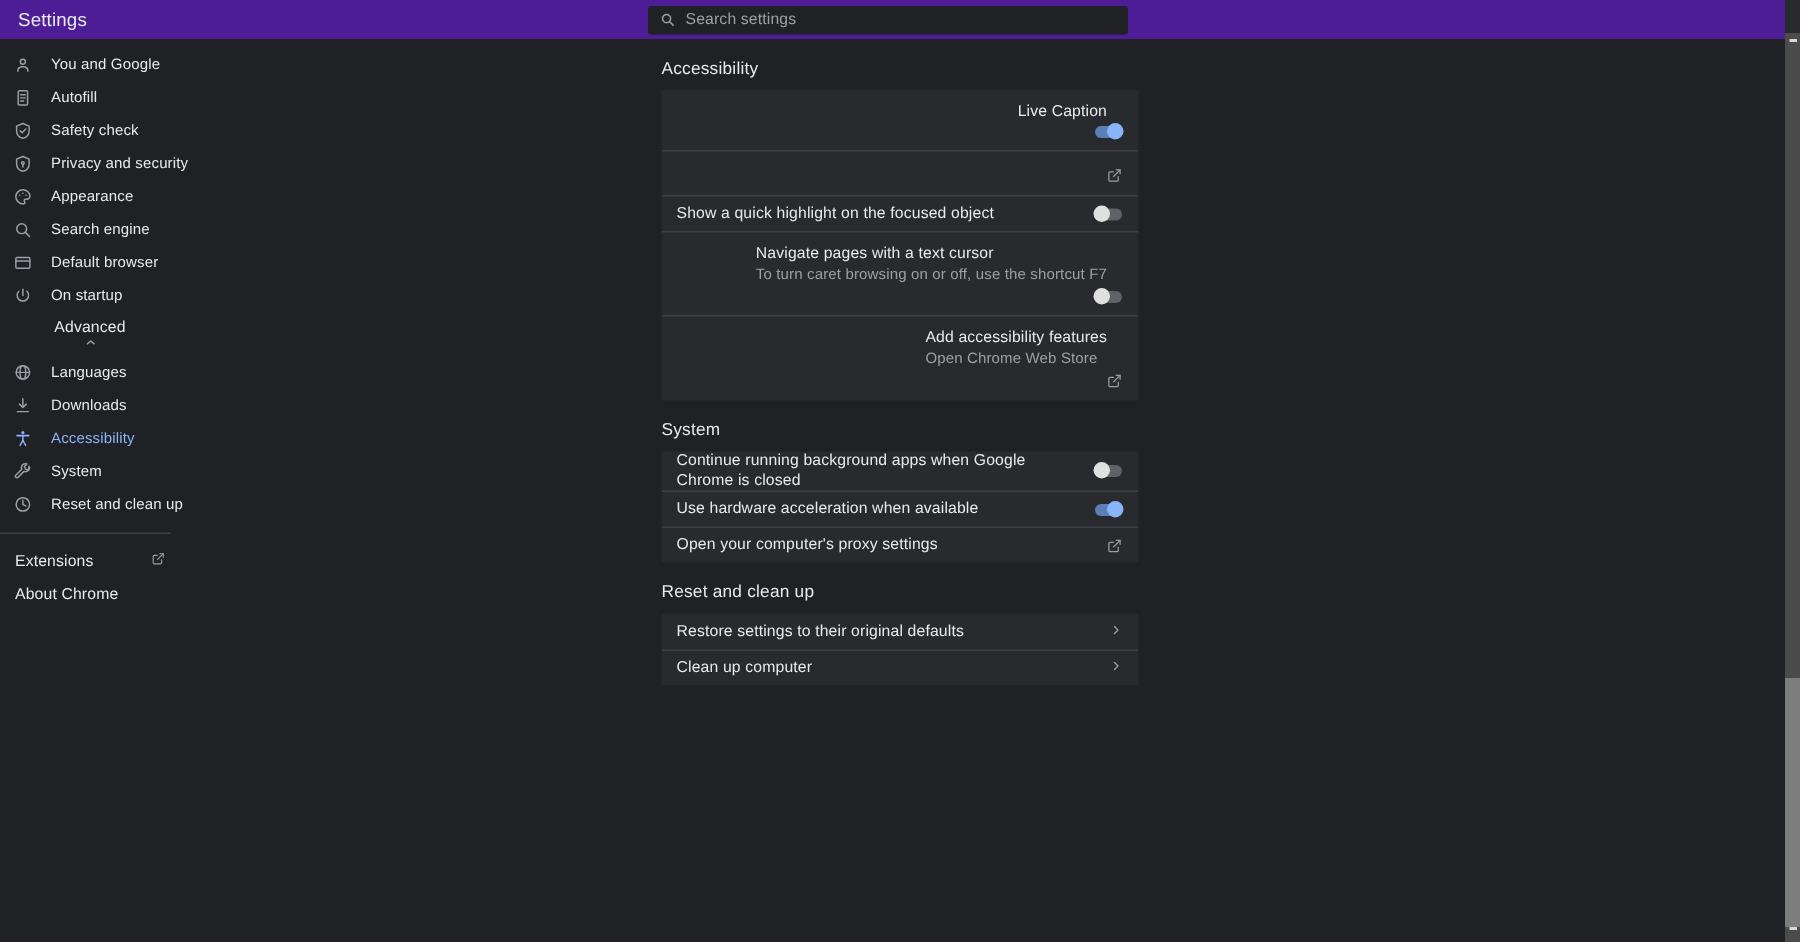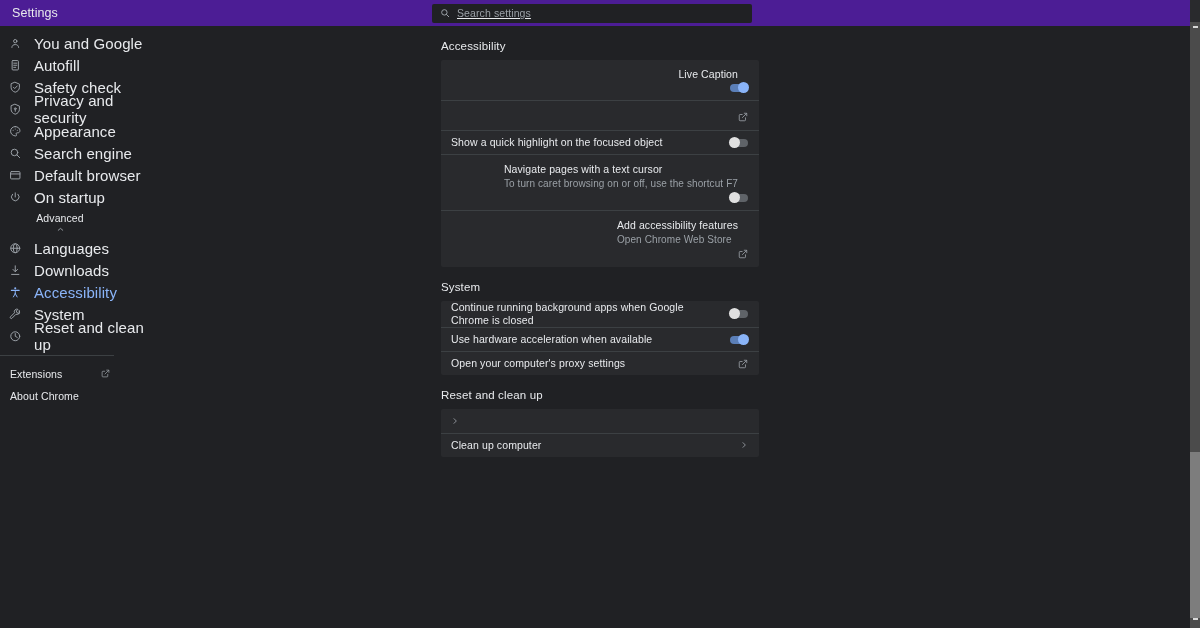--- a/index.html
+++ b/index.html
@@ -37,21 +37,20 @@
   }
   .search-box {
     width: 320px;
     height: 19px;
     background: #202124;
     border-radius: 2px;
     display: flex;
     align-items: center;
     padding: 0 8px;
     gap: 7px;
-    text-decoration: underline;
   }
   .search-box svg { display: block; }
   .search-placeholder {
     font-size: 10.5px;
     color: #9aa0a6;
     letter-spacing: .1px;
   }
 
   
   .sidebar {
@@ -62,21 +61,21 @@
     background: #202124;
     padding-top: 6px;
   }
   .nav-item {
     height: 22px;
     display: flex;
     align-items: center;
     padding-left: 8px;
     gap: 12px;
     color: #e8eaed;
-    font-size: 15px;
+    font-size: 10px;
     letter-spacing: .1px;
     width: 160px;
     border-radius: 0 11px 11px 0;
   }
   .nav-item .nav-icon {
     width: 14px; height: 14px;
     display: flex; align-items: center; justify-content: center;
     flex: 0 0 14px;
     color: #9aa0a6;
   }
@@ -485,20 +484,23 @@
                 <polyline points="14,3 21,3 21,10"></polyline>
                 <line x1="10" y1="14" x2="21" y2="3"></line>
               </svg>
             </span>
           </div>
         </div>
       </div>
       <div class="section-title">Reset and clean up</div>
       <div class="card">
         <div class="row">
+          <div class="row-text">
+            <div class="row-label">Restore settings to their original defaults</div>
+          </div>
           <div class="control">
             <span class="chev"><svg width="8" height="8" viewBox="0 0 24 24" fill="none" stroke="#9aa0a6" stroke-width="2.6">
                 <polyline points="9,5 16,12 9,19" stroke-linecap="round" stroke-linejoin="round"></polyline>
               </svg></span>
           </div>
         </div>
         <div class="row">
           <div class="row-text">
             <div class="row-label">Clean up computer</div>
           </div>

